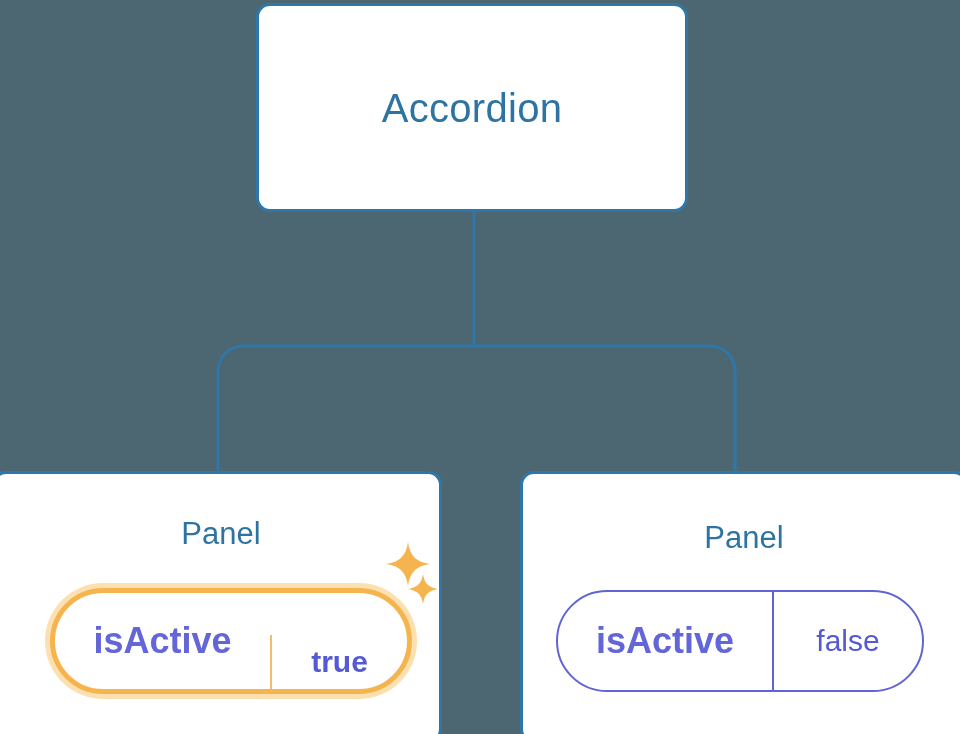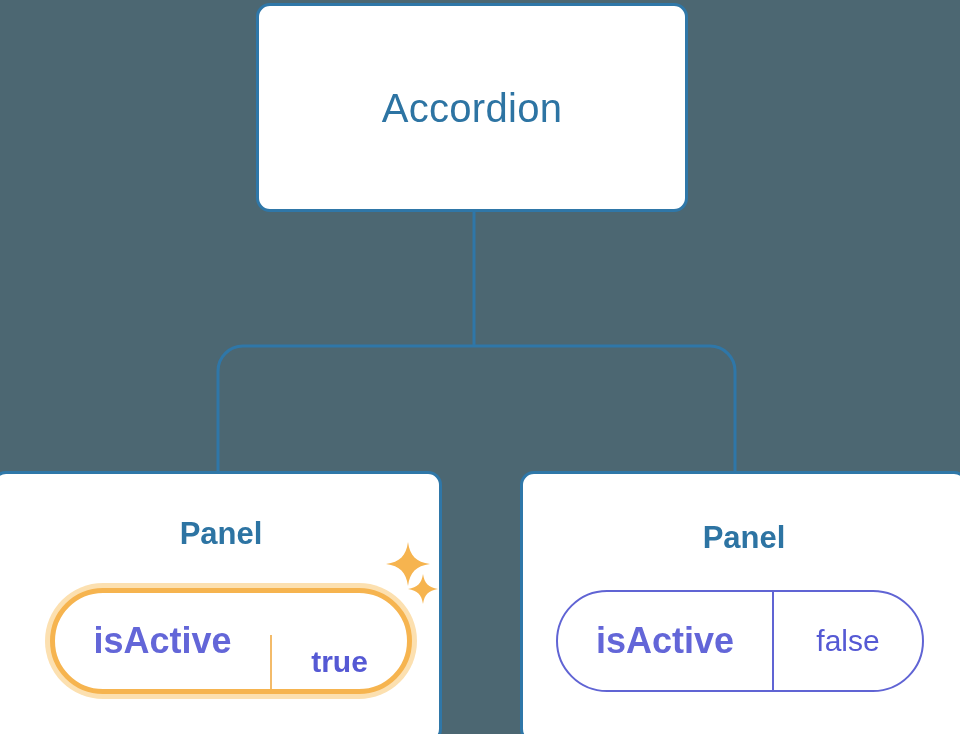--- a/index.html
+++ b/index.html
@@ -78,21 +78,21 @@
     height: 100%;
   }
   .panel-title {
     position: absolute;
     top: 40px;
     left: 0;
     right: 0;
     text-align: center;
     color: #2d74a3;
     font-size: 31px;
-    font-weight: 700;
+    font-weight: 400;
     line-height: 1;
   }
   #panel-card-0 .panel-title { top: 44px; left: 8px; }
   #panel-card-1 .panel-title { top: 48px; }
 
   
   .pill {
     position: absolute;
     display: flex;
     align-items: stretch;

